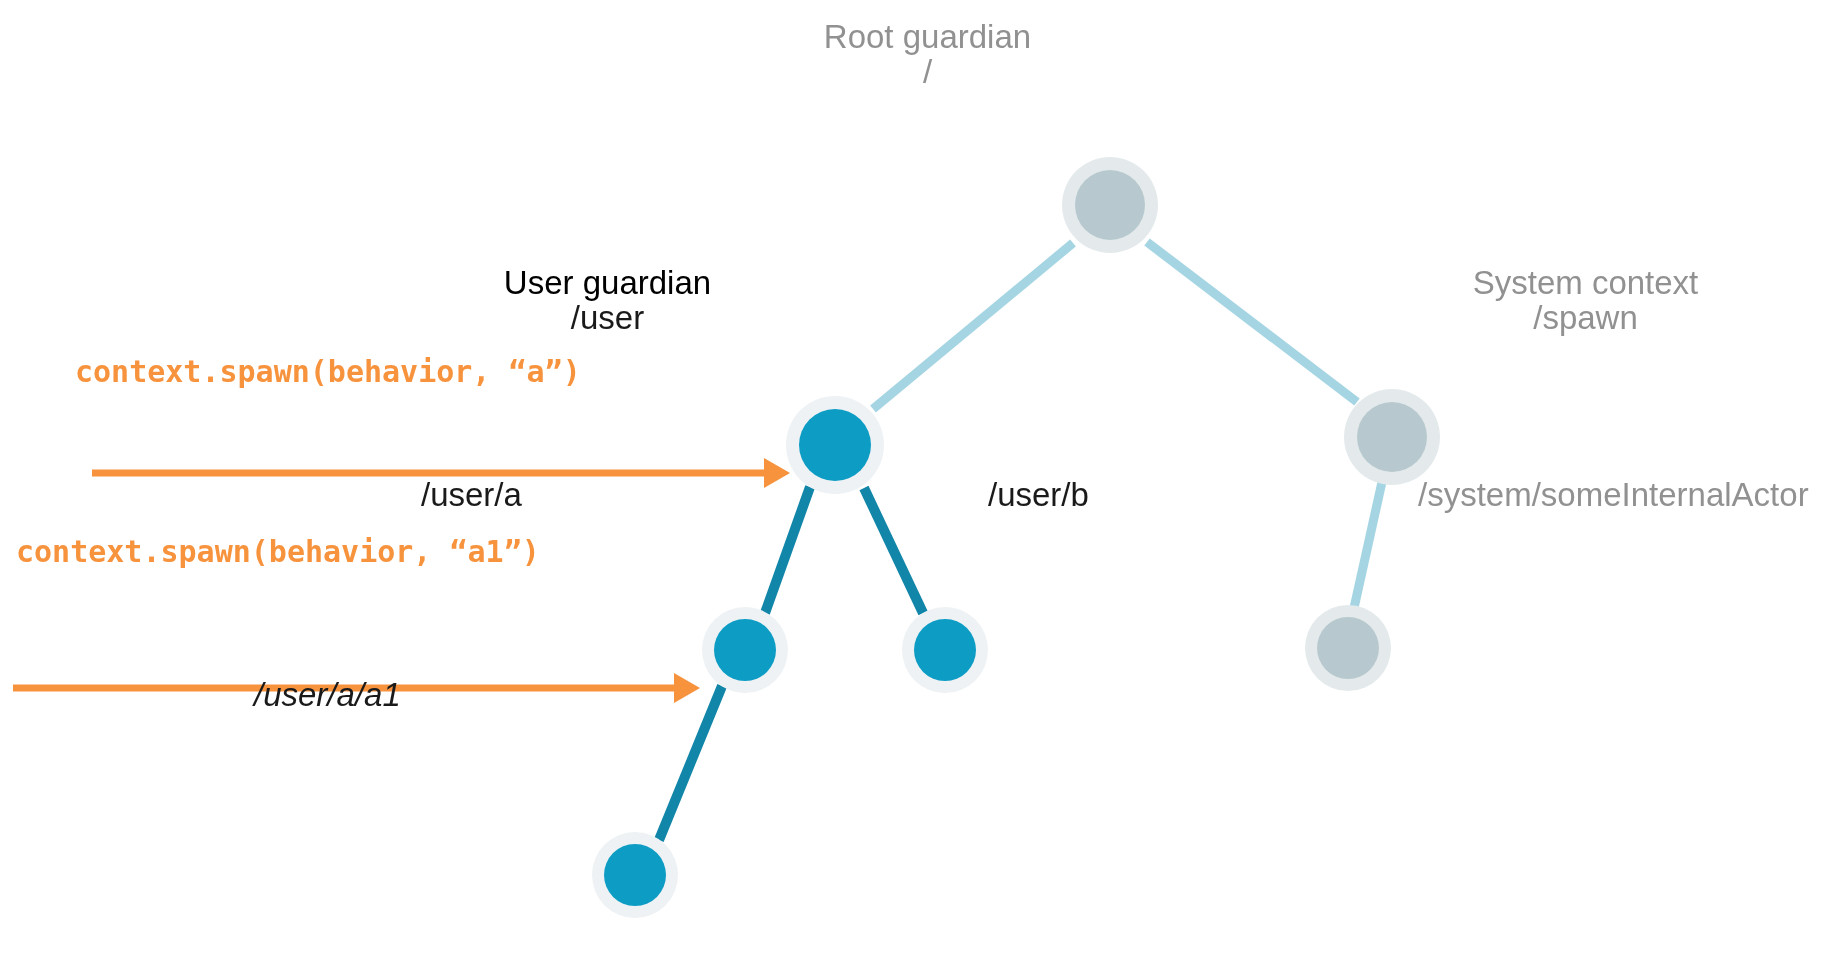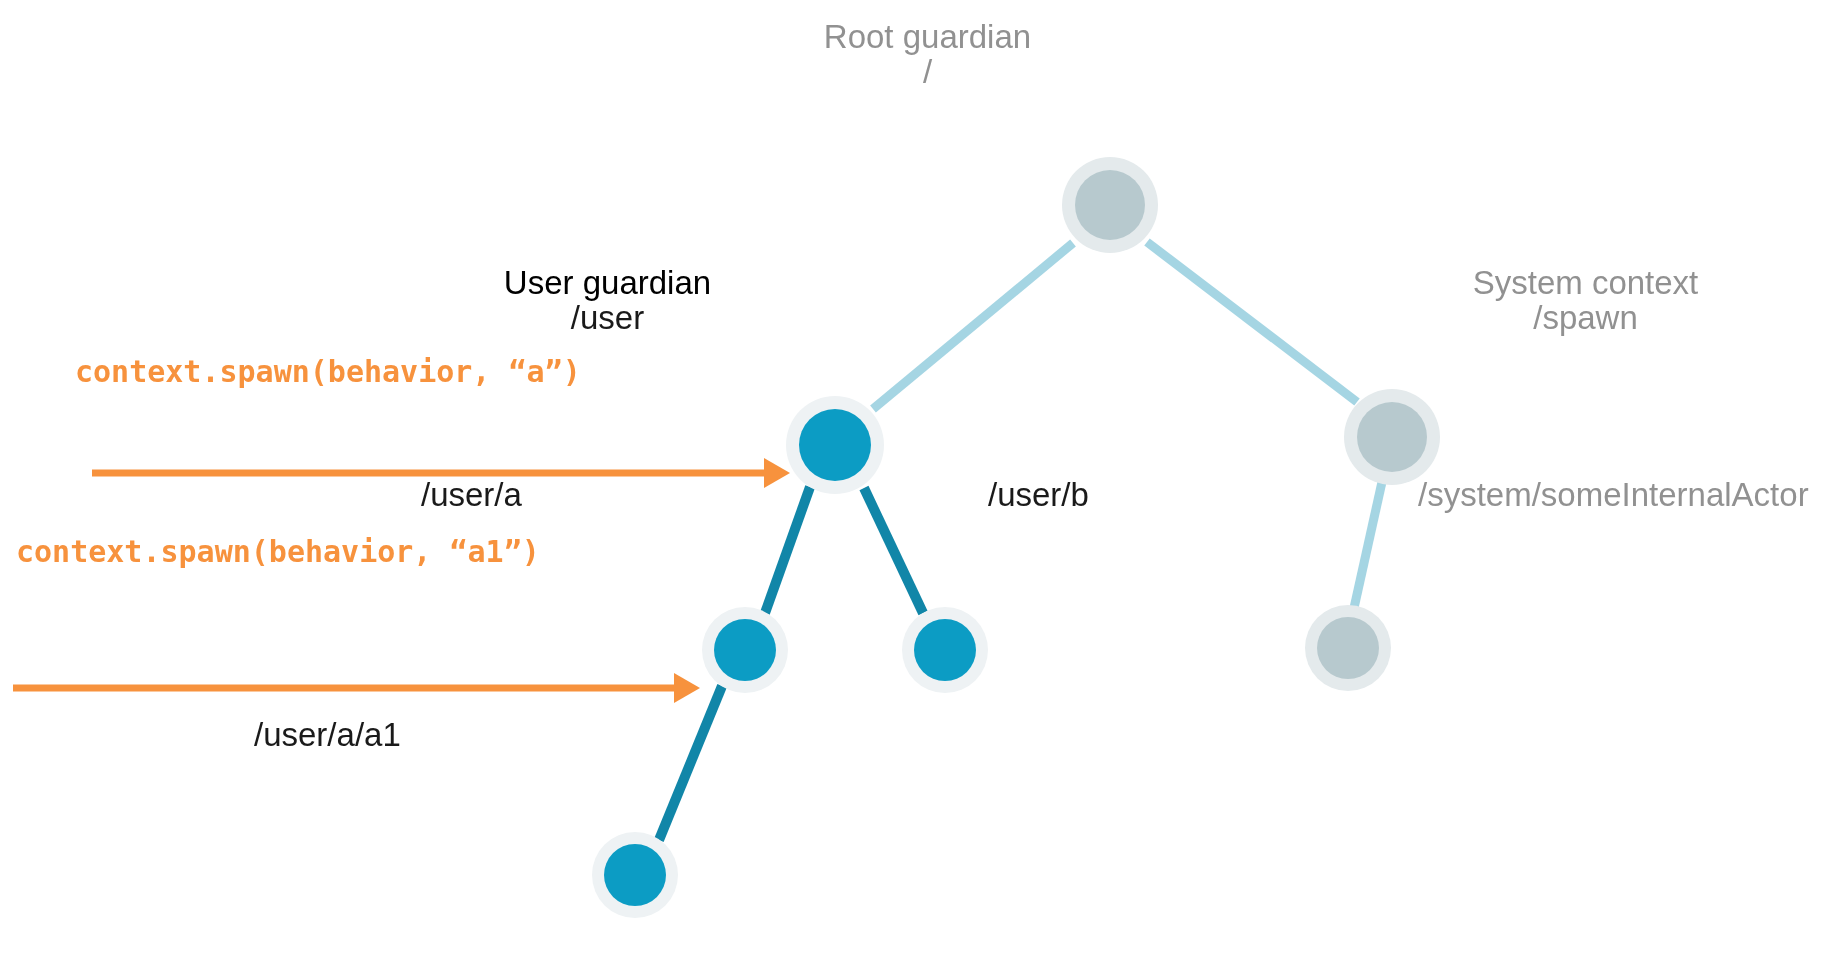--- a/index.html
+++ b/index.html
@@ -126,21 +126,21 @@
       <div class="lbl lbl-gray ta-center" style="left: 1448px; top: 266px; width: 275px;">
         <div>System context</div>
         <div>/spawn</div>
       </div>
       <div class="lbl lbl-dark ta-right" style="left: 421px; top: 478px; width: 230px;">
         <div>/user/a</div>
       </div>
       <div class="lbl lbl-dark ta-left" style="left: 988px; top: 478px; width: 230px;">
         <div>/user/b</div>
       </div>
-      <div class="lbl lbl-dark ta-right" style="left: 254px; top: 718px; width: 230px;">
+      <div class="lbl lbl-dark ta-right" style="left: 254px; top: 678px; width: 230px; font-style: italic;">
         <div>/user/a/a1</div>
       </div>
       <div class="lbl lbl-gray ta-left" style="left: 1418px; top: 478px; width: 440px;">
         <div>/system/someInternalActor</div>
       </div>
     </div>
   <div id="code-layer">
       <div class="lbl lbl-code ta-left" style="left: 75px; top: 356px;">context.spawn(behavior, “a”)</div>
       <div class="lbl lbl-code ta-left" style="left: 16px; top: 528px; margin-top: 8px;">context.spawn(behavior, “a1”)</div>
     </div>

